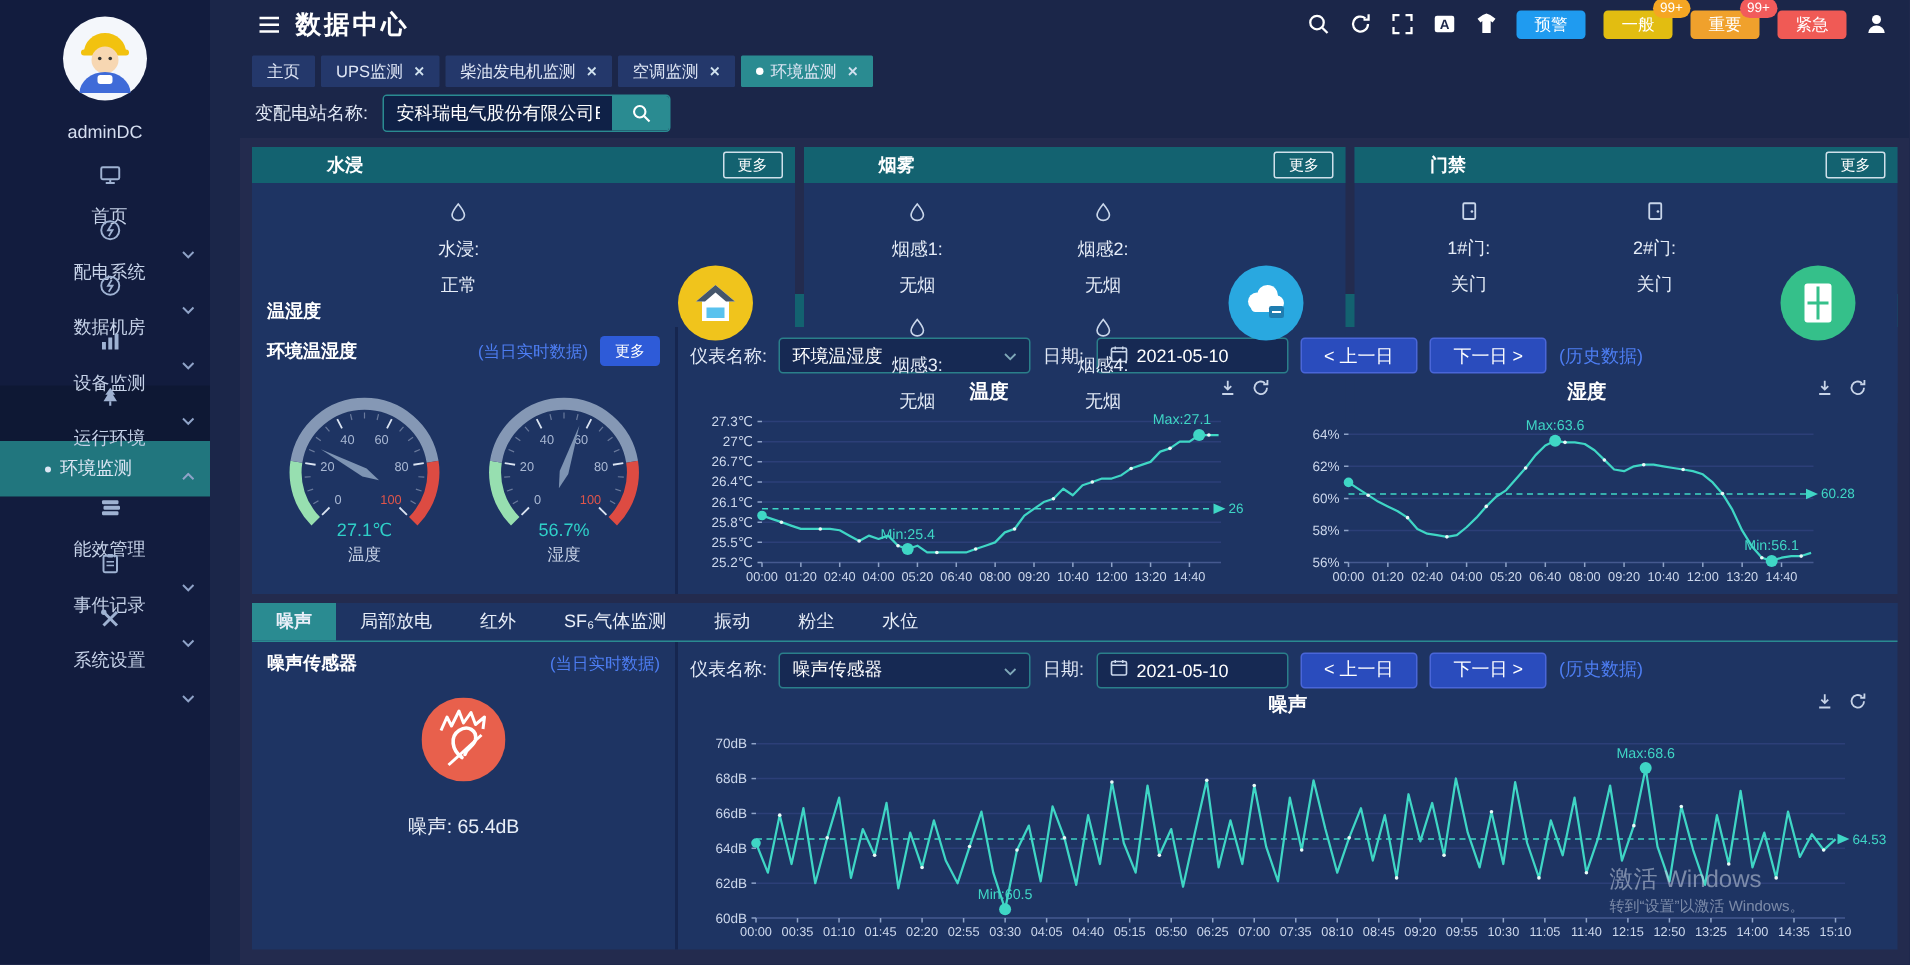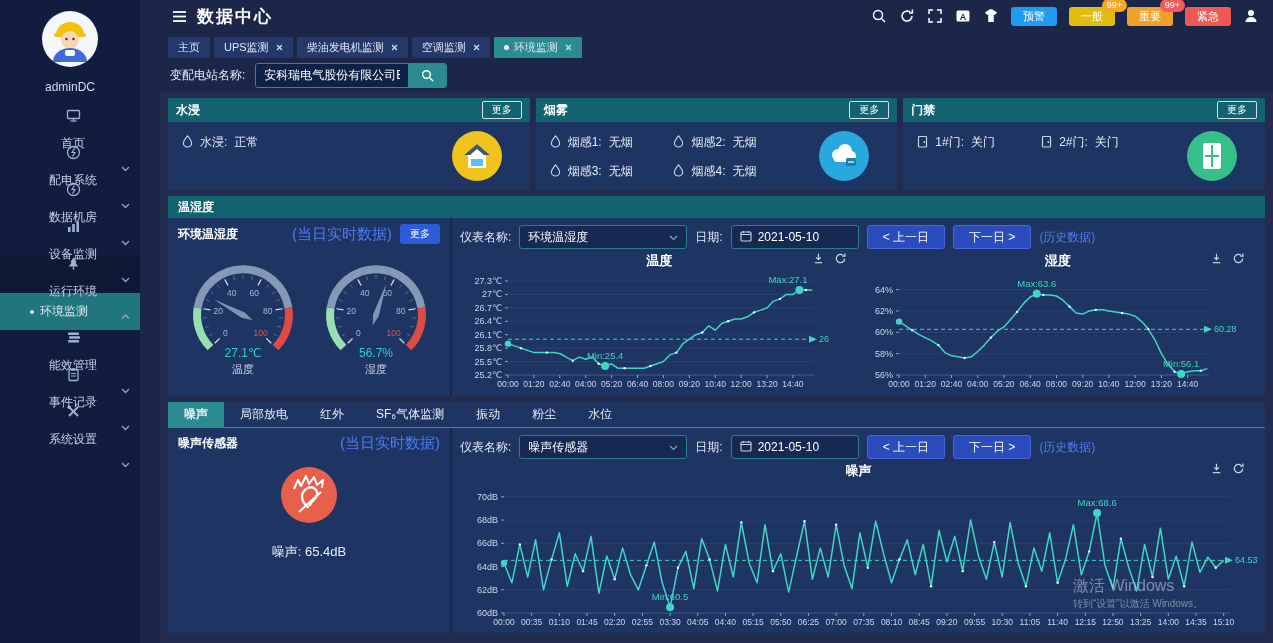--- a/index.html
+++ b/index.html
@@ -37,39 +37,39 @@
   .search-box { display:flex; border:1px solid #2a8b91; border-radius:3px; overflow:hidden; height:25px; }
   .search-box input { width:152px; background:#0f2147; border:none; outline:none; color:#fff; font-size:12px; padding:0 8px; font-family:inherit; }
   .search-btn { width:38px; background:#2a8b91; border:none; display:flex; align-items:center; justify-content:center; cursor:pointer; }
 
   .content { flex:1; background:#232b4e; padding:6px 8px 0; overflow:hidden; }
 
   
   .panels-row { display:grid; grid-template-columns:1fr 1fr 1fr; gap:6px; height:92px; margin-bottom:6px; }
   .status-panel { background:#1e3463; display:flex; flex-direction:column; }
   .panel-header { height:24px; background:#136270; display:flex; align-items:center; justify-content:space-between; padding:0 8px; }
-  .panel-title { color:#fff; font-size:12px; font-weight:bold; }
+  .panel-title { color:#fff; font-size:12px; font-weight:bold;margin-left:42px; }
   .more-outline { background:transparent; border:1px solid #cfe0ea; color:#fff; font-size:10px; padding:1px 9px; border-radius:2px; cursor:pointer; }
   .panel-body { flex:1; position:relative; padding:12px 100px 6px 14px; display:grid; grid-template-columns:1fr 1fr; align-content:start; row-gap:12px; }
   .panel-body.single { grid-template-columns:1fr; }
-  .sensor-item { display:flex; align-items:center; gap:7px; color:#e6edf8; font-size:12px; white-space:nowrap; }
+  .sensor-item { display:flex; align-items:center; gap:7px; color:#e6edf8; font-size:12px; white-space:nowrap;flex-direction:column; }
   .big-icon { position:absolute; right:28px; top:50%; transform:translateY(-50%); width:50px; height:50px; border-radius:50%; display:flex; align-items:center; justify-content:center; }
 
   
   .section { background:#1e3463; margin-bottom:6px; }
   .section-header { height:22px; background:#136270; display:flex; align-items:center; padding:0 10px; color:#fff; font-size:12px; font-weight:bold; }
   .section-body { display:flex; }
   .th-body { height:178px; }
   .noise-body { height:205px; }
   .th-left { width:282px; flex:0 0 282px; padding:6px 10px; display:flex; flex-direction:column; }
   .v-divider { width:2px; background:#16264f; }
   .subpanel-head { display:flex; align-items:center; }
   .subpanel-title { color:#fff; font-size:12px; font-weight:bold; }
   .head-right { margin-left:auto; display:flex; align-items:center; gap:8px; }
-  .realtime { color:#4d7df2; font-size:15px;margin-left:29px; }
+  .realtime { color:#4d7df2; font-size:11px;margin-left:29px; }
   .more-blue { background:#2e5bd8; border:none; color:#fff; font-size:10px; padding:3px 10px; border-radius:3px; cursor:pointer; }
   .gauges { flex:1; display:flex; justify-content:center; align-items:center; gap:4px; }
 
   .th-right { flex:1; padding:4px 8px 0; display:flex; flex-direction:column; min-width:0; }
   .controls { display:flex; align-items:center; gap:8px; height:30px; color:#e2e9f6; font-size:12px; }
   .select-box { width:168px; height:24px; border:1px solid #2a7f8a; border-radius:3px; background:rgba(10,25,60,.4); display:flex; align-items:center; padding:0 8px; color:#fff; cursor:pointer; }
   .select-box .chev { margin-left:auto; }
   .date-box { width:128px; height:24px; border:1px solid #2a7f8a; border-radius:3px; background:rgba(10,25,60,.4); display:flex; align-items:center; gap:6px; padding:0 8px; color:#fff; cursor:pointer; }
   .nav-btn { height:24px; padding:0 15px; background:#2a4cbd; border:1px solid #4a66d8; border-radius:3px; color:#fff; font-size:12px; cursor:pointer; }
   .history-link { color:#4d7df2; font-size:12px; cursor:pointer; }

